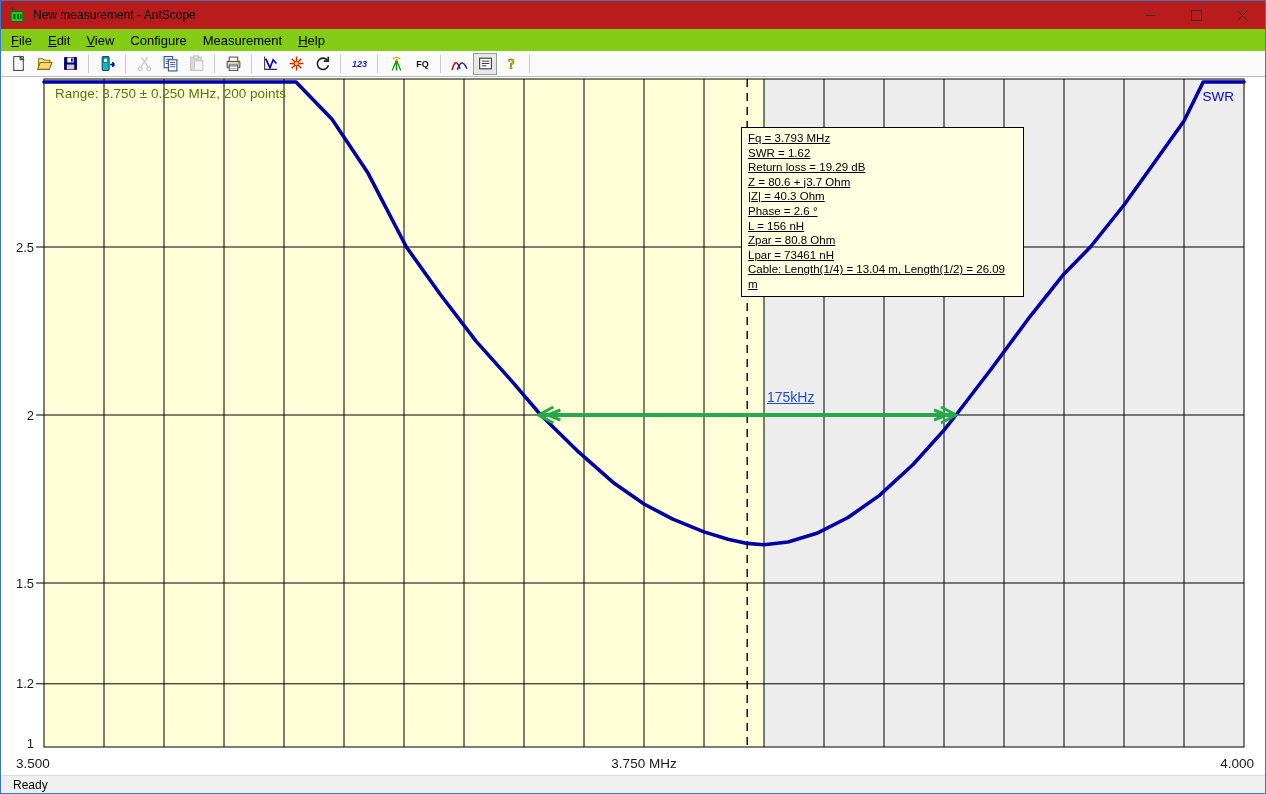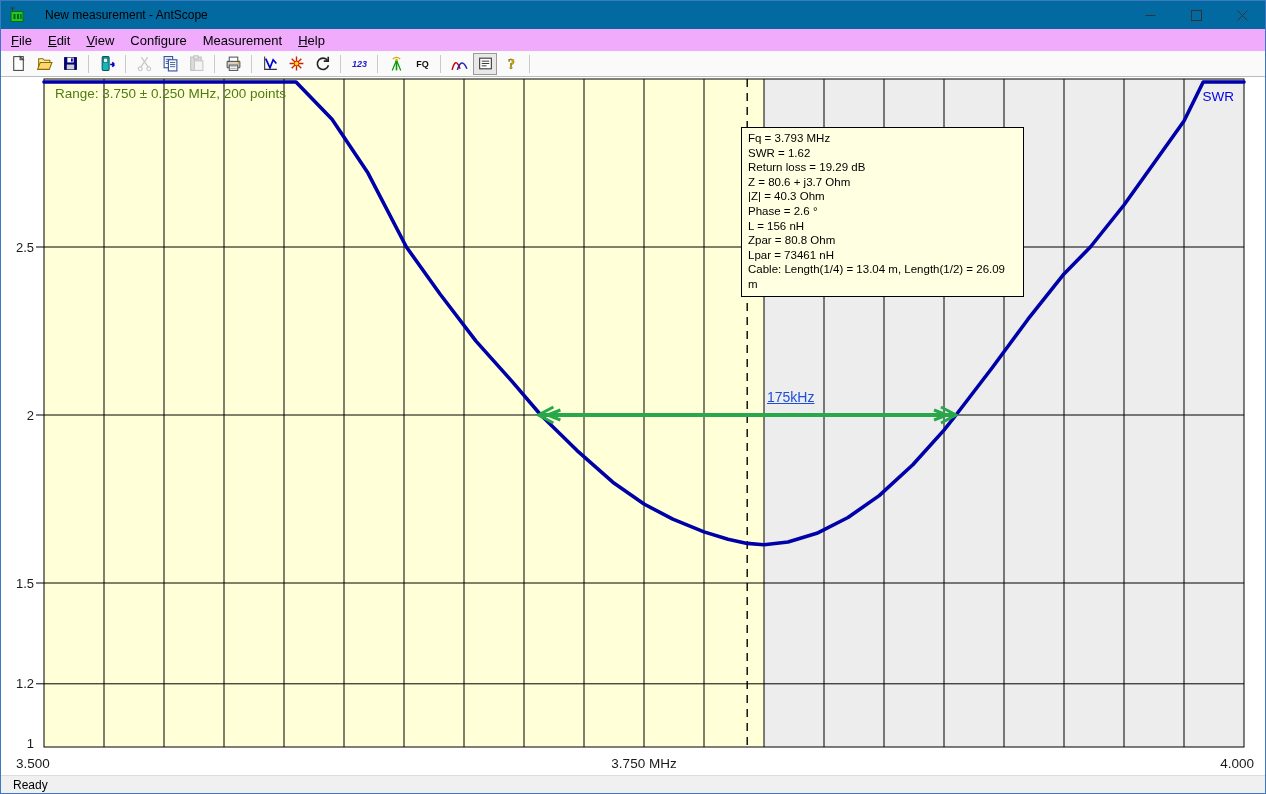--- a/index.html
+++ b/index.html
@@ -3,48 +3,48 @@
 <meta charset="utf-8">
 <style>
   html,body{margin:0;padding:0;background:#888;}
   *{box-sizing:border-box;}
   .window{
     width:1266px;height:794px;position:relative;background:#fff;
     border:1px solid #3c77c2;overflow:hidden;
     font-family:"Liberation Sans",sans-serif;color:#000;
   }
   
-  .titlebar{height:28px;background:#0369a1;display:flex;align-items:center;position:relative;gap:12px;}
+  .titlebar{height:28px;background:#b91c1c;display:flex;align-items:center;position:relative;}
   .app-icon{width:17px;height:17px;margin-left:8px;flex:0 0 auto;}
   .title-text{font-size:12px;margin-left:7px;white-space:nowrap;}
   .win-controls{position:absolute;right:0;top:0;height:28px;display:flex;}
   .win-btn{width:46px;height:28px;display:flex;align-items:center;justify-content:center;}
   .win-btn svg{display:block;}
   
-  .menubar{height:22px;background:#f0abfc;display:flex;align-items:center;padding-left:2px;font-size:13px;}
+  .menubar{height:22px;background:#84cc16;display:flex;align-items:center;padding-left:2px;font-size:13px;}
   .menu-item{padding:2px 8px;white-space:nowrap;}
   .menu-item .u{text-decoration:underline;}
   
   .toolbar{height:26px;background:#fafafa;display:flex;align-items:center;padding-left:4px;border-bottom:1px solid #bcbcbc;}
   .tb-btn{width:24px;height:22px;display:flex;align-items:center;justify-content:center;border:1px solid transparent;margin:0 1px;}
   .tb-btn svg{display:block;}
   .tb-btn.disabled{opacity:.45;filter:grayscale(100%);}
   .tb-btn.pressed{background:#e8e8e8;border:1px solid #9a9a9a;}
   .tb-sep{width:1px;height:18px;background:#c9c9c9;margin:0 5px;}
   
   .client{position:relative;width:1266px;height:698px;background:#fff;}
   .client svg{position:absolute;left:0;top:0;}
   .overlay-label{position:absolute;white-space:nowrap;}
   .range-label{left:54px;top:9px;font-size:13.5px;color:#4d7c0f;}
   .swr-label{right:33px;top:12px;font-size:13.5px;color:#0000e6;}
   .bw-label{left:766px;top:312px;font-size:14px;color:#1d4ed8;text-decoration:underline;}
   .meas-tooltip{
     position:absolute;left:740px;top:50px;width:283px;
     background:#ffffe1;border:1px solid #000;padding:3px 6px 4px 6px;
-    font-size:11.5px;line-height:14.6px;z-index:5;
+    font-size:11.5px;line-height:14.6px;z-index:5;text-decoration:underline;
   }
   
   .statusbar{height:19px;background:#f0f0f0;border-top:1px solid #dcdcdc;display:flex;align-items:center;font-size:12px;padding-left:12px;}
 </style>
 </head>
 <body>
 
 <div class="window">
 
   <div class="titlebar">

